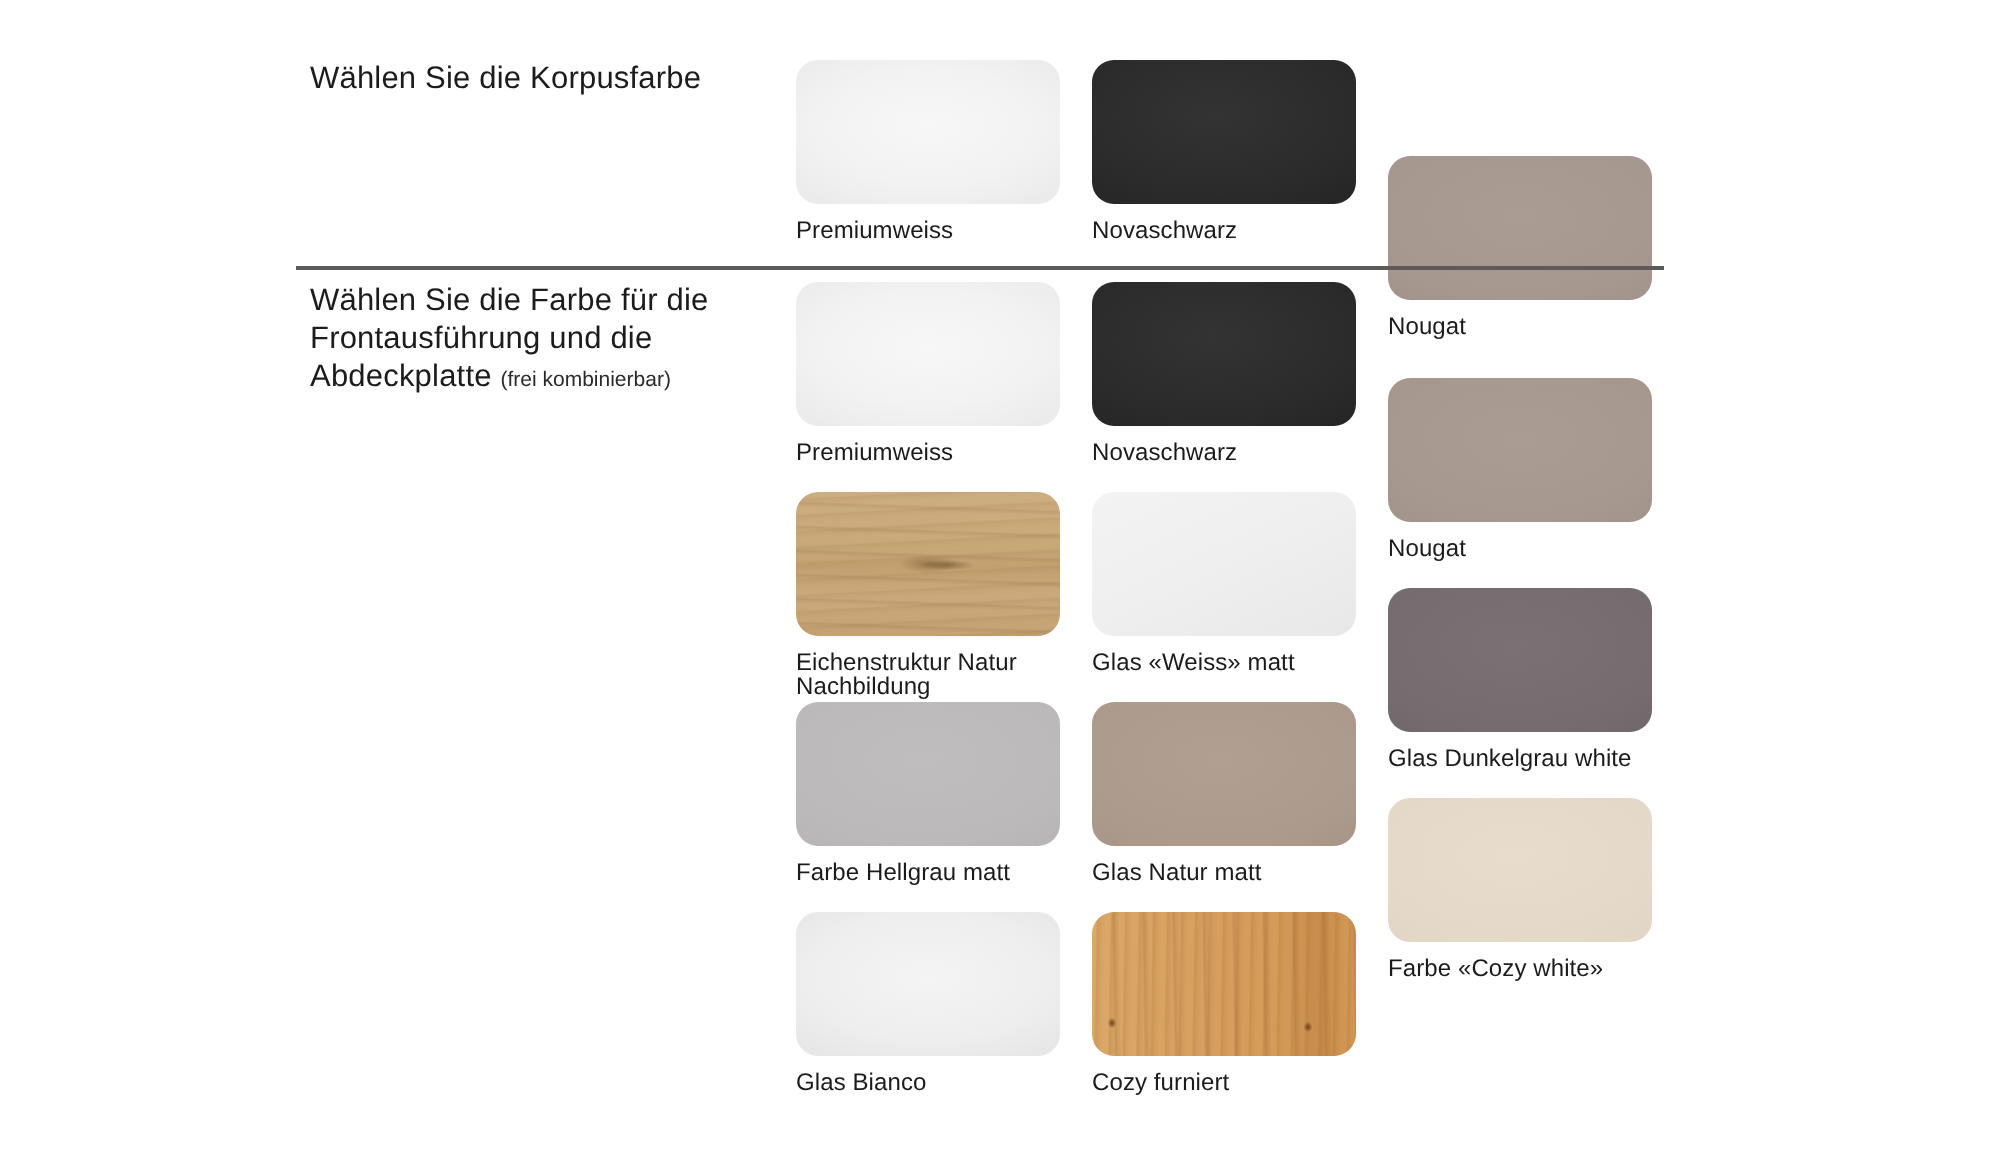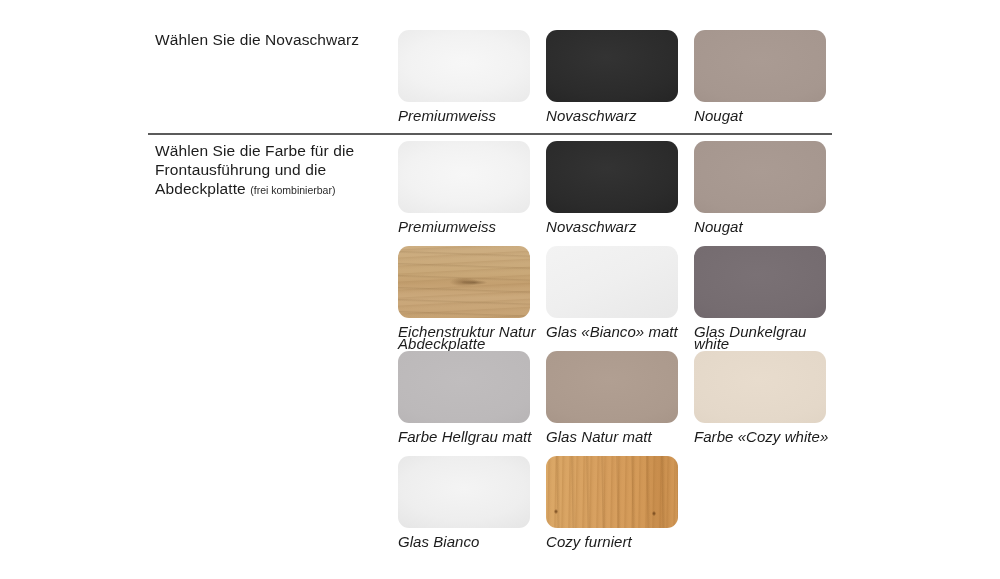--- a/index.html
+++ b/index.html
@@ -66,37 +66,36 @@
     position: relative;
     height: 105px;
   }
   .swatch-cell {
     position: absolute;
     top: 0;
     width: 148px;
   }
   .swatch-cell[data-col="0"] { left: 0; }
   .swatch-cell[data-col="1"] { left: 148px; }
-  .swatch-cell[data-col="2"] { left: 296px; }
+  .swatch-cell[data-col="2"] { left: 296px; margin-top: 48px; }
 
   .swatch {
     width: 132px;
     height: 72px;
     border-radius: 11px;
     position: relative;
     overflow: hidden;
   }
   .swatch-label {
     margin-top: 8px;
-    font-size: 15px;
+    font-size: 12px;
     line-height: 11.6px;
     color: #1b1b1b;
     width: 140px;
     letter-spacing: 0.05px;
-    font-style: italic;
   }
 
   
   .sw-premiumweiss {
     background:
       radial-gradient(ellipse 78% 72% at 50% 46%, #f7f7f7 0%, #f2f2f2 55%, #e9e9e9 100%);
   }
   .sw-novaschwarz {
     background:
       radial-gradient(ellipse 90% 90% at 46% 38%, #333333 0%, #2b2b2b 60%, #232323 100%);
@@ -203,21 +202,21 @@
     background: radial-gradient(ellipse at center, rgba(96,54,16,.85) 0%, rgba(96,54,16,0) 80%);
   }
 </style>
 </head>
 <body>
 
 <div class="page">
 
   <div class="section" id="section-korpus">
 
-    <div class="heading"><span>Wählen Sie die Novaschwarz</span></div>
+    <div class="heading"><span>Wählen Sie die Korpusfarbe</span></div>
 
     <div class="swatch-grid">
 
       <div class="swatch-row">
 
         <div class="swatch-cell" data-col="0">
           <div class="swatch sw-premiumweiss"></div>
           <div class="swatch-label">Premiumweiss</div>
         </div>
 
@@ -259,26 +258,26 @@
           <div class="swatch sw-nougat"></div>
           <div class="swatch-label">Nougat</div>
         </div>
 
       </div>
 
       <div class="swatch-row">
 
         <div class="swatch-cell" data-col="0">
           <div class="swatch sw-eichenstruktur"></div>
-          <div class="swatch-label">Eichenstruktur Natur Abdeckplatte</div>
+          <div class="swatch-label">Eichenstruktur Natur Nachbildung</div>
         </div>
 
         <div class="swatch-cell" data-col="1">
           <div class="swatch sw-glas-bianco"></div>
-          <div class="swatch-label">Glas «Bianco» matt</div>
+          <div class="swatch-label">Glas «Weiss» matt</div>
         </div>
 
         <div class="swatch-cell" data-col="2">
           <div class="swatch sw-glas-dunkelgrau"></div>
           <div class="swatch-label">Glas Dunkelgrau white</div>
         </div>
 
       </div>
 
       <div class="swatch-row">

